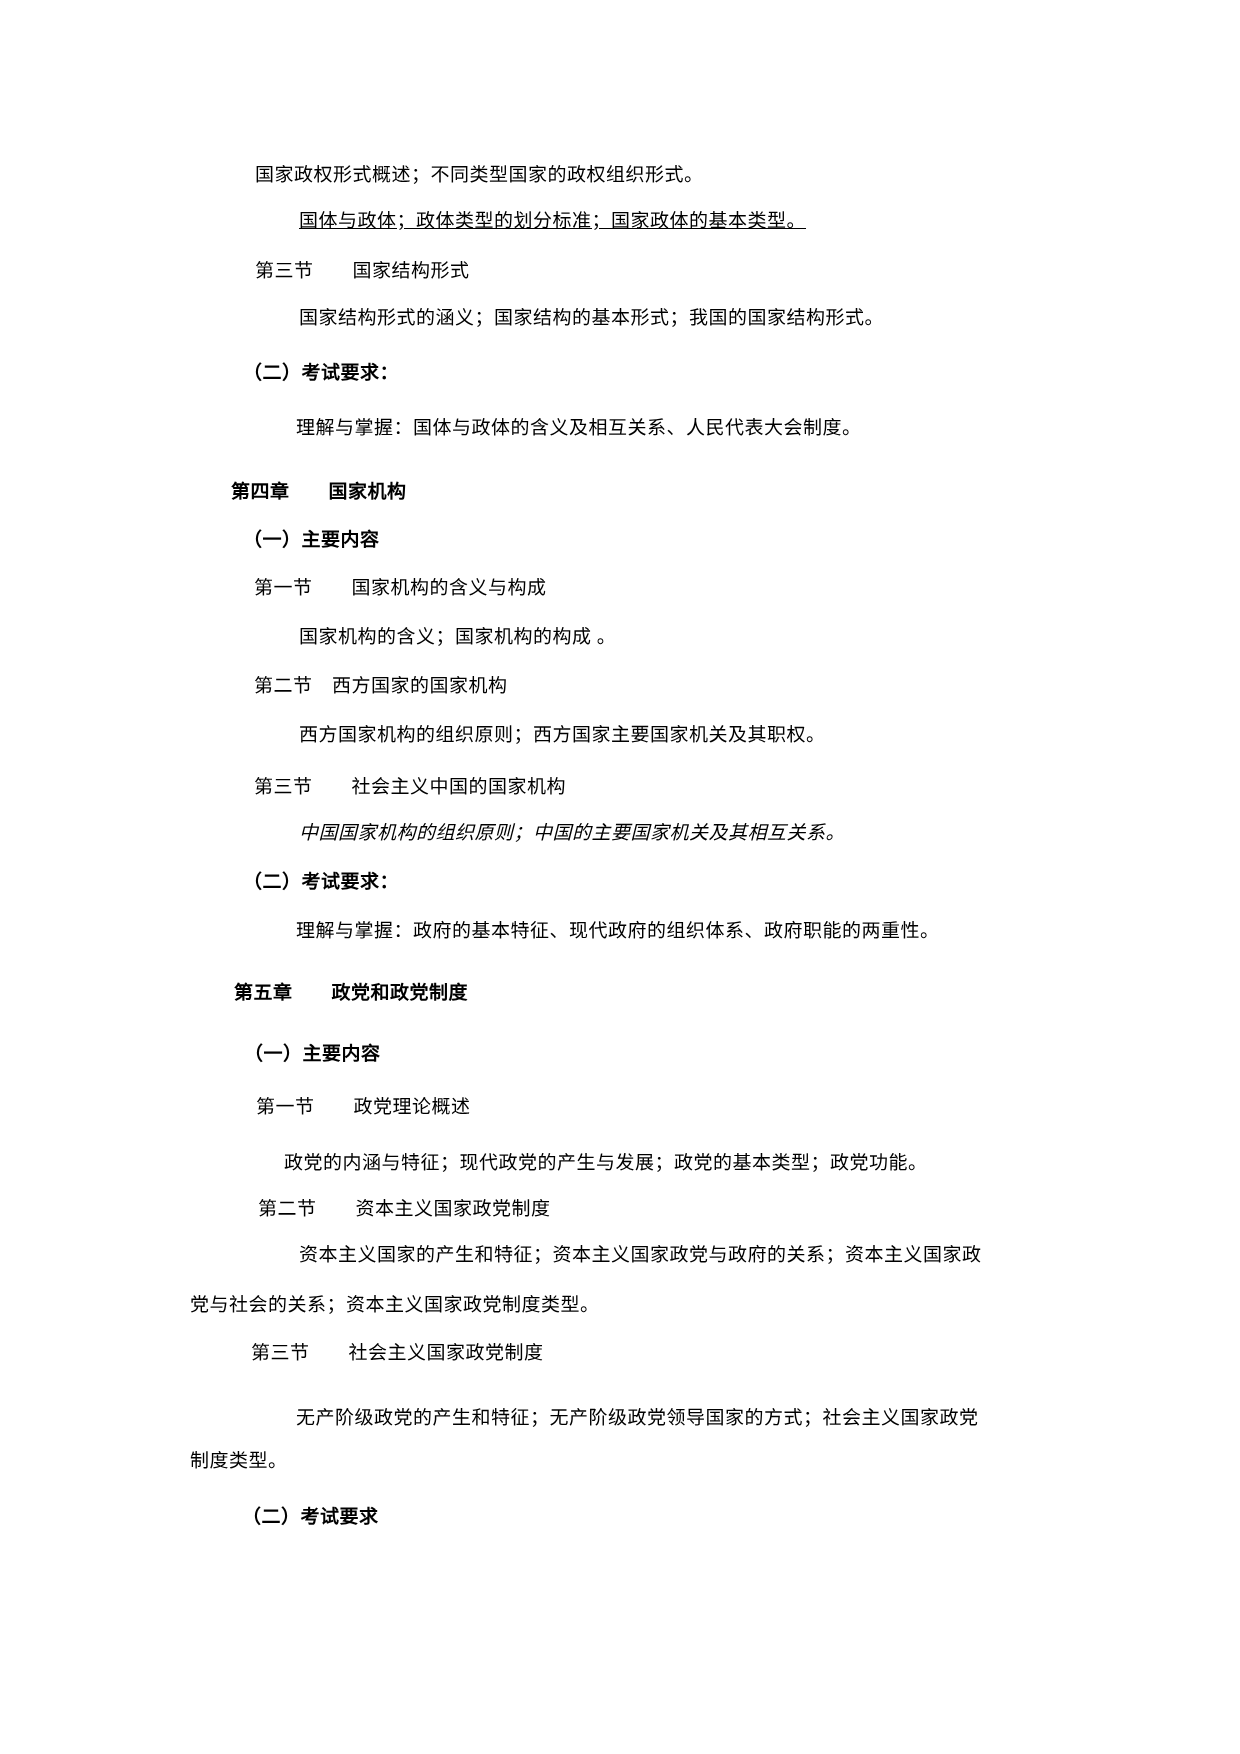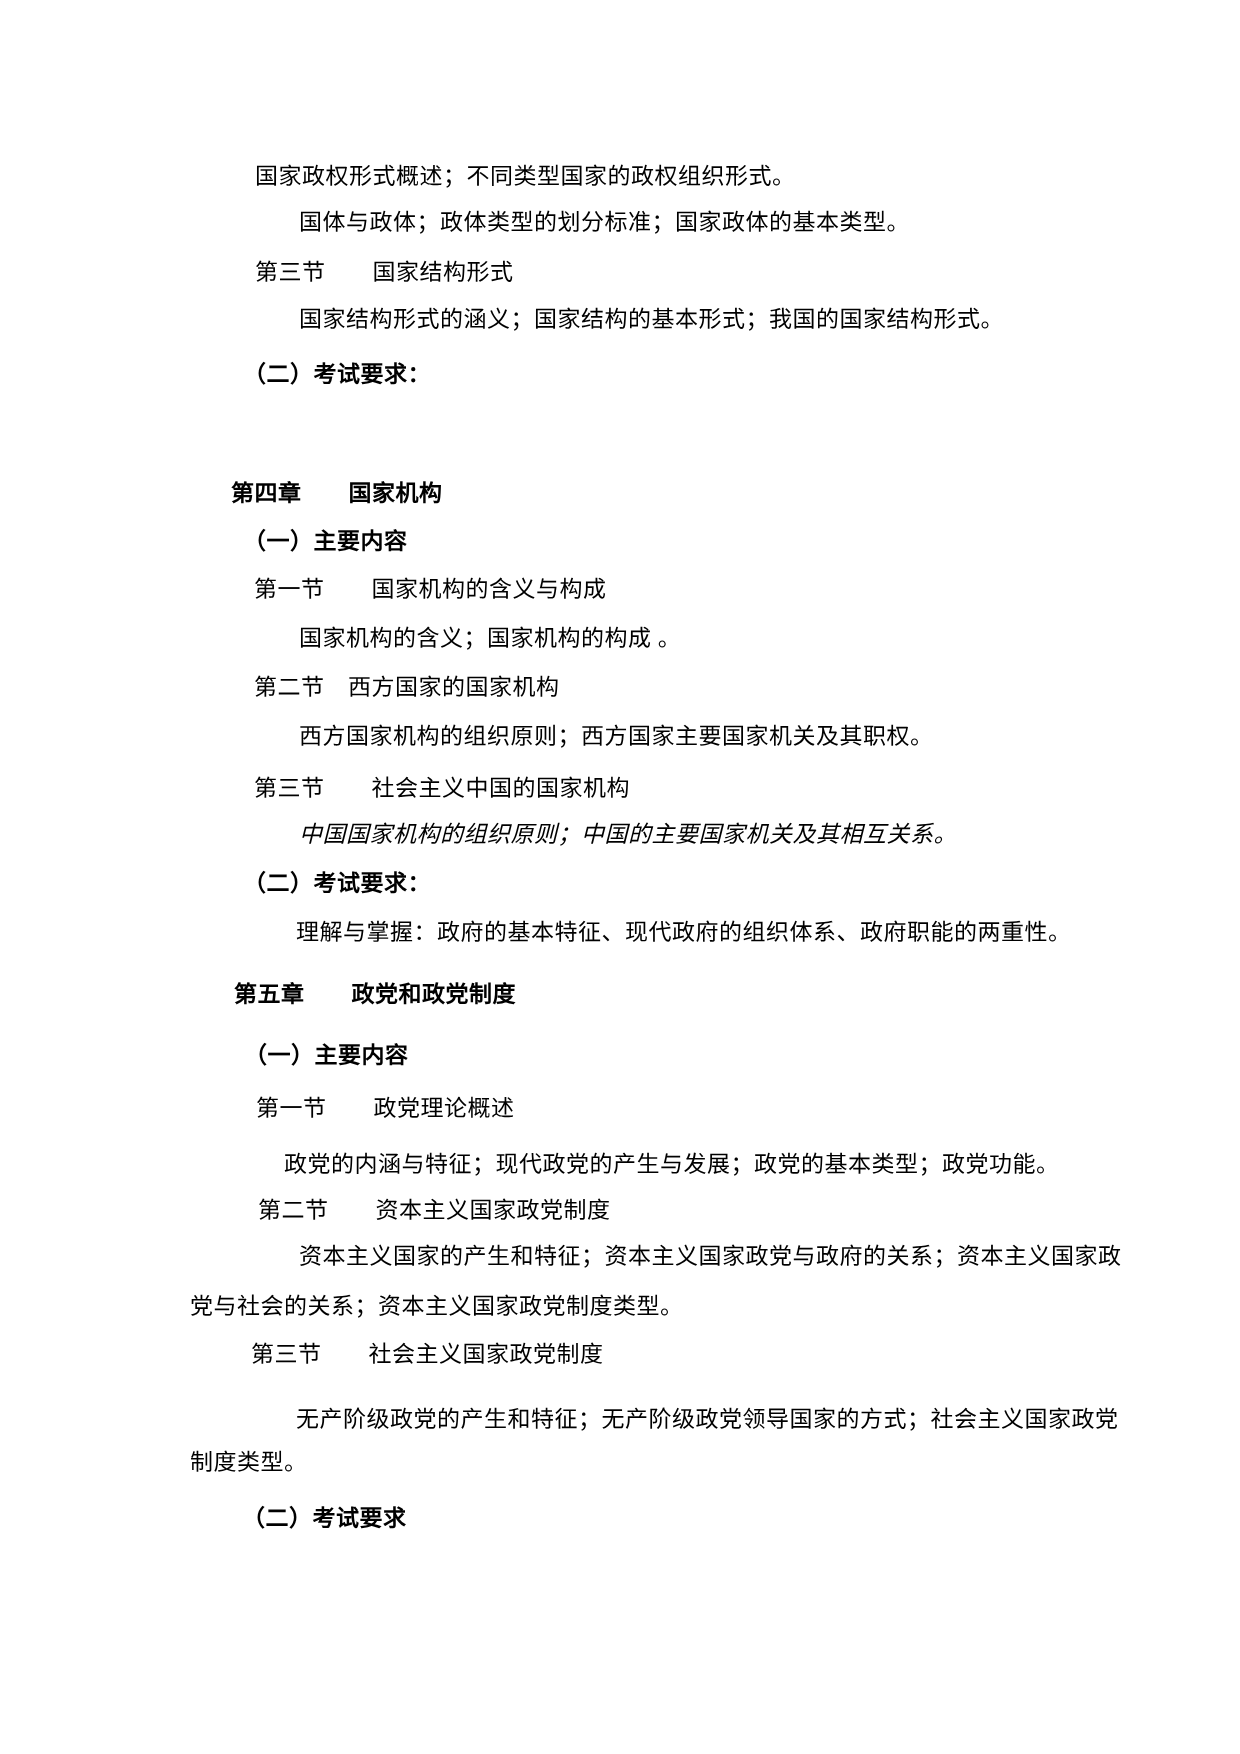--- a/index.html
+++ b/index.html
@@ -11,44 +11,45 @@
     position: relative;
     width: 1240px;
     height: 1754px;
     background: #ffffff;
     color: #000000;
     font-family: "Liberation Serif", serif;
     overflow: hidden;
   }
   .ln {
     position: absolute;
-    font-size: 23px;
+    font-size: 19px;
     line-height: 1.15;
     white-space: pre;
     letter-spacing: 0.5px;
   }
   .b {
     font-weight: bold;
   }
 </style>
 </head>
 <body>
 
 <div class="page">
 
   <div class="ln" style="left:255px; top:164px;">国家政权形式概述；不同类型国家的政权组织形式。</div>
 
-  <div class="ln" style="left:299px; top:210px;">国体与政体；政体类型的划分标准；国家政体的基本类型。</div>
+  <div class="ln" style="left:299px; top:210px;text-decoration:underline;">国体与政体；政体类型的划分标准；国家政体的基本类型。</div>
 
   <div class="ln" style="left:255px; top:260px;">第三节　　国家结构形式</div>
 
   <div class="ln" style="left:299px; top:307px;">国家结构形式的涵义；国家结构的基本形式；我国的国家结构形式。</div>
 
   <div class="ln b" style="left:243px; top:362px;">（二）考试要求：</div>
 
+  <div class="ln" style="left:296px; top:417px;">理解与掌握：国体与政体的含义及相互关系、人民代表大会制度。</div>
 
   <div class="ln b" style="left:231px; top:481px;">第四章　　国家机构</div>
 
   <div class="ln b" style="left:243px; top:529px;">（一）主要内容</div>
 
   <div class="ln" style="left:254px; top:577px;">第一节　　国家机构的含义与构成</div>
 
   <div class="ln" style="left:299px; top:626px;">国家机构的含义；国家机构的构成 。</div>
 
   <div class="ln" style="left:254px; top:675px;">第二节　西方国家的国家机构</div>

